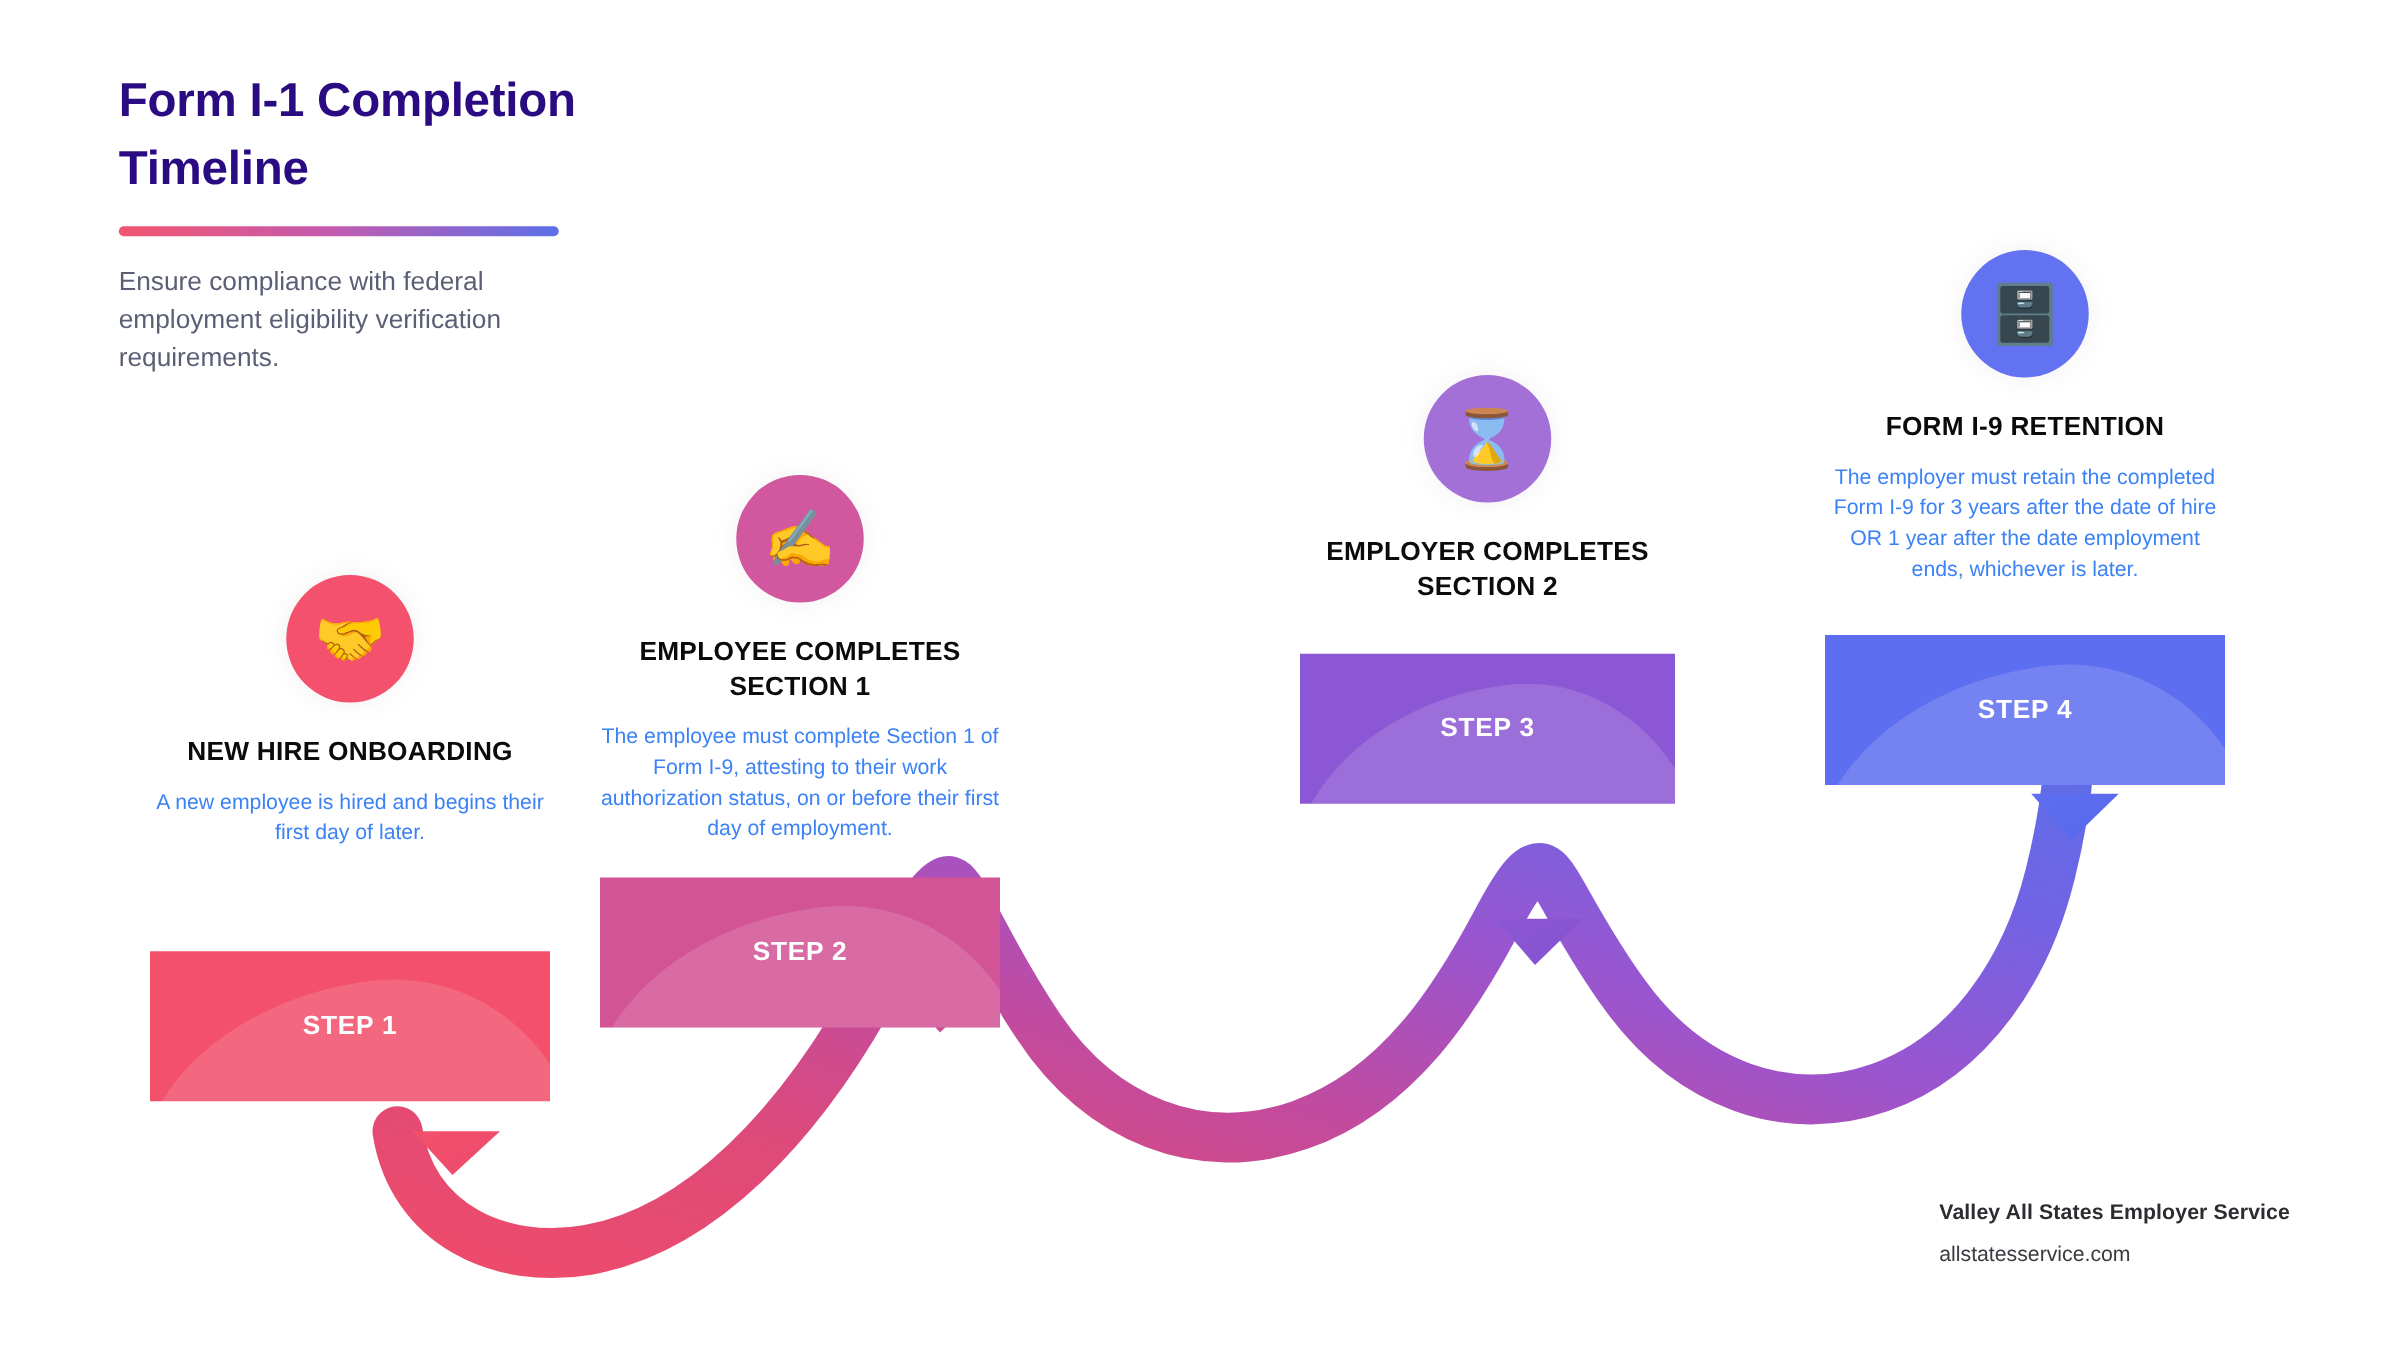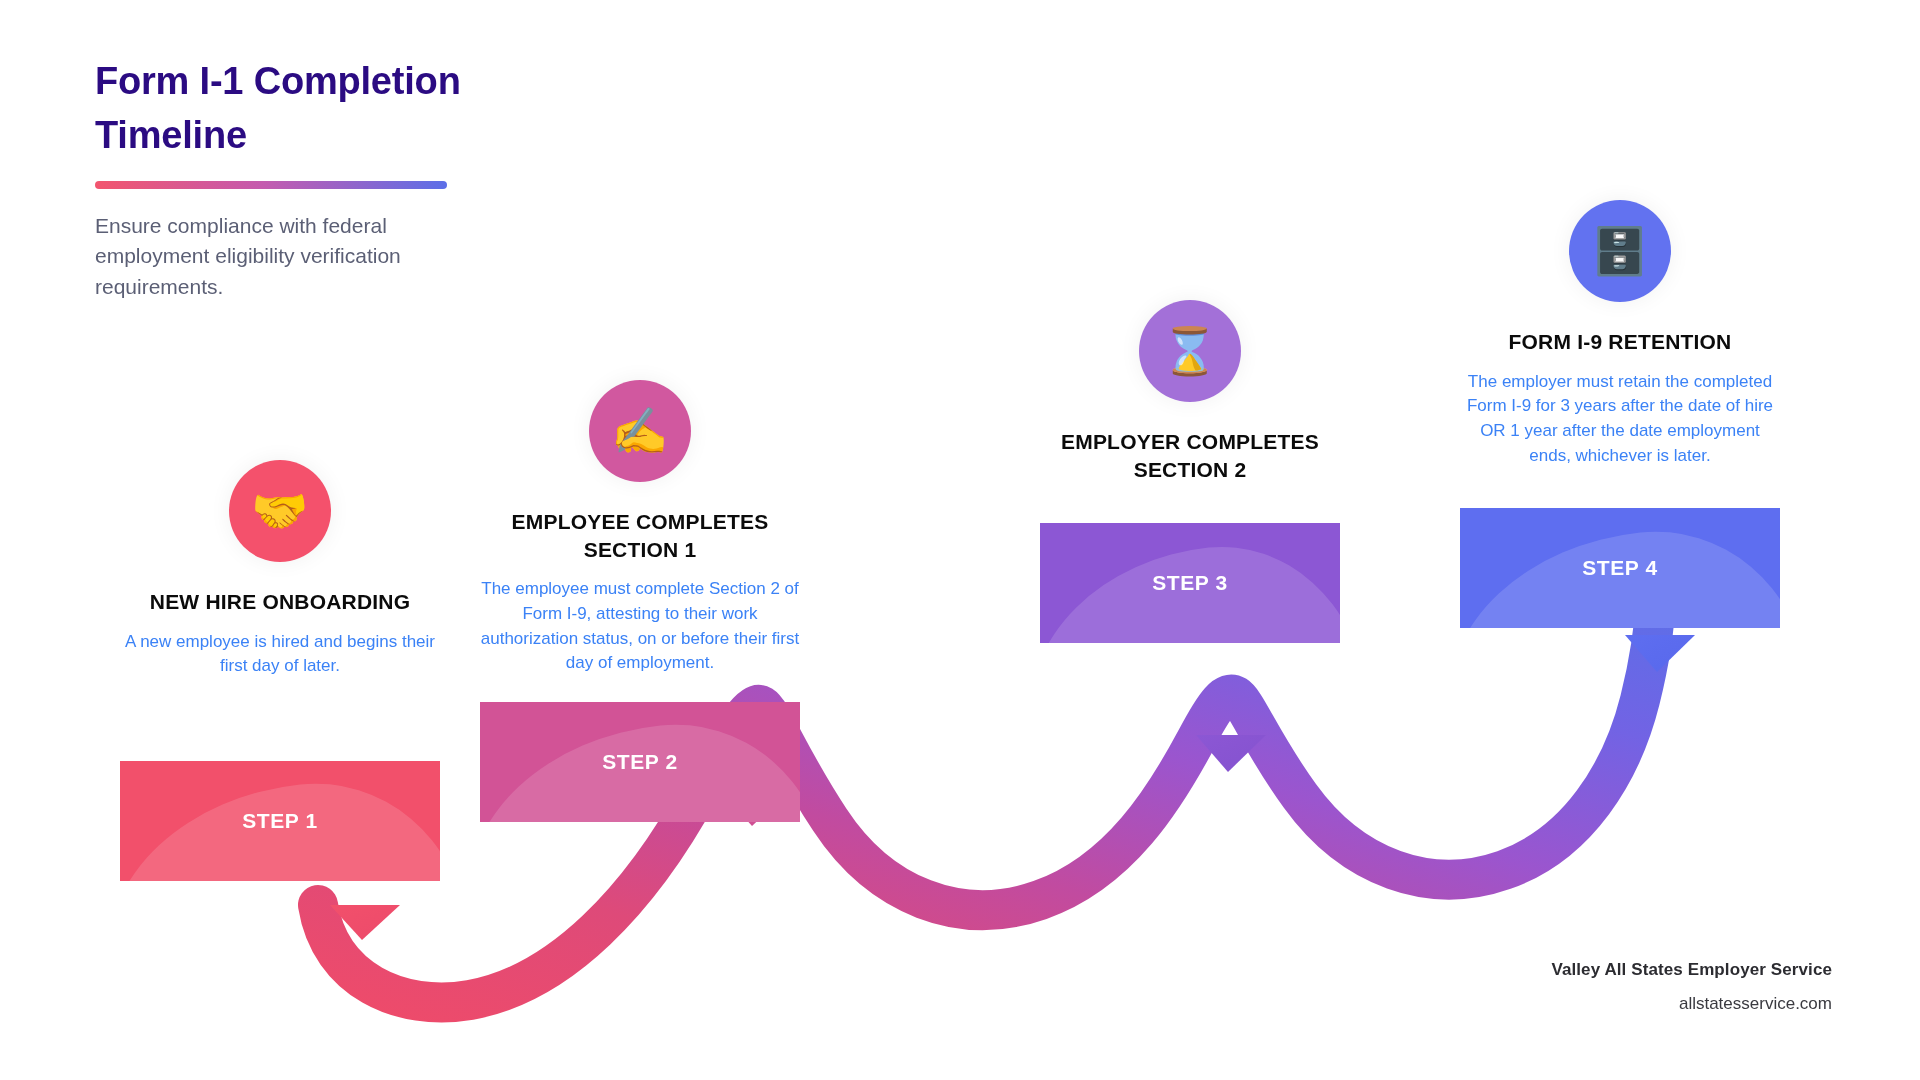--- a/index.html
+++ b/index.html
@@ -131,21 +131,20 @@
   #step-1 .banner { margin-top: 82px; }
   #step-2 .banner { margin-top: 26px; }
   #step-3 .banner { margin-top: 40px; }
   #step-4 .banner { margin-top: 40px; }
 
   
   .footer {
     position: absolute;
     right: 88px;
     top: 960px;
-    text-align: right;
   }
   .footer-company {
     font-size: 17px;
     font-weight: bold;
     color: #2C2C31;
     letter-spacing: 0.1px;
   }
   .footer-site {
     margin-top: 14px;
     font-size: 17px;
@@ -221,21 +220,21 @@
     <div class="step-body">A new employee is hired and begins their first day of later.</div>
     <div class="banner" style="background:#F2506B;">
       <div class="swoosh"></div>
       <span class="banner-label">STEP 1</span>
     </div>
   </div>
 
   <div class="step" id="step-2">
     <div class="step-circle" style="background:#D1589F;">✍️</div>
     <div class="step-heading">EMPLOYEE COMPLETES SECTION 1</div>
-    <div class="step-body">The employee must complete Section 2 of Form I-9, attesting to their work authorization status, on or before their first day of employment.</div>
+    <div class="step-body">The employee must complete Section 1 of Form I-9, attesting to their work authorization status, on or before their first day of employment.</div>
     <div class="banner" style="background:#D25396;">
       <div class="swoosh"></div>
       <span class="banner-label">STEP 2</span>
     </div>
   </div>
 
   <div class="step" id="step-3">
     <div class="step-circle" style="background:#A370D8;">⌛</div>
     <div class="step-heading">EMPLOYER COMPLETES SECTION 2</div>
     <div class="banner" style="background:#8C57D4;">

